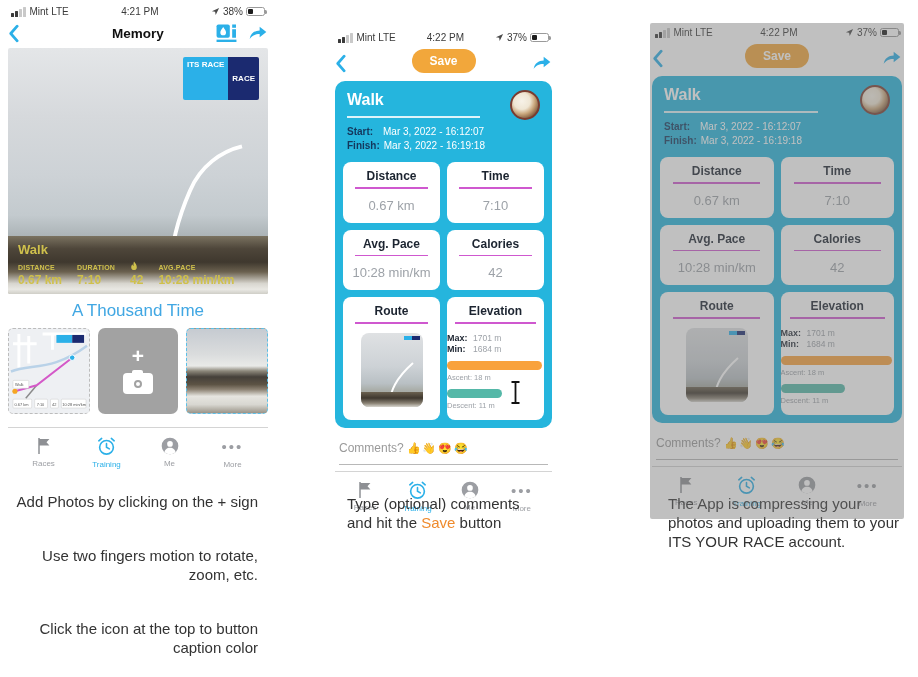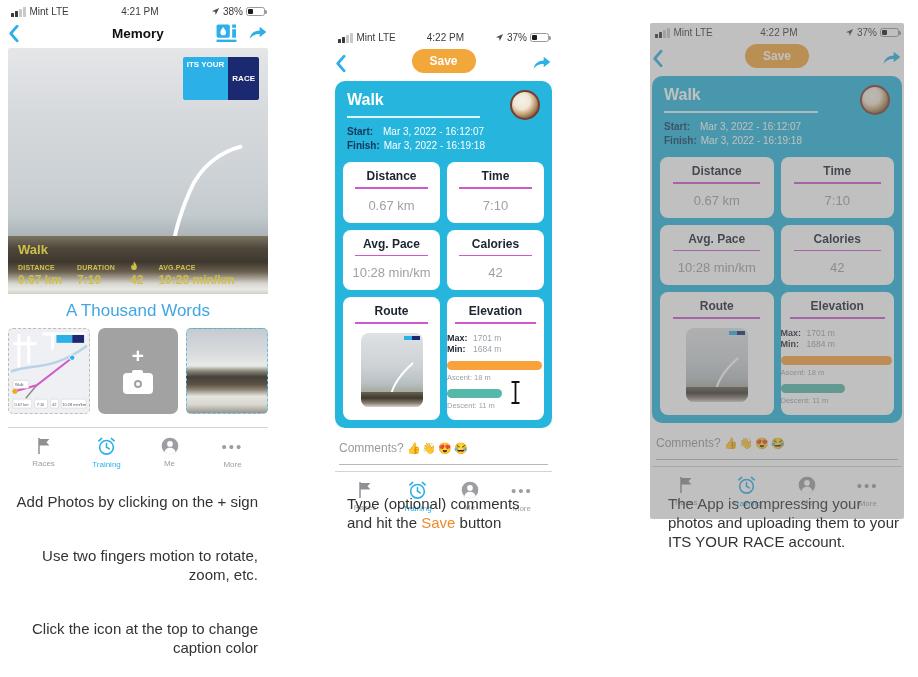--- a/index.html
+++ b/index.html
@@ -185,21 +185,21 @@
           <path d="M14 2 L22 8.2 L14 14.5 V10.6 C8 10.6 4.5 13 2 16.5 C3 9.5 8 6.6 14 6.3 Z" fill="#2bb0e8"></path>
         </svg>
     </div>
   </div>
 
   <div class="photo">
     <svg class="routeline" viewBox="0 0 100 100" preserveAspectRatio="none">
       <path d="M58 97 L62 92 C63 80 65 70 70 58 C74 48 82 42 90 40" fill="none" stroke="#ffffff" stroke-width="1.5"></path>
     </svg>
     <div class="badge">
-      <span class="b1">ITS YOUR</span>
+      <span class="b1">ITS RACE</span>
       <span class="b2">RACE</span>
     </div>
     <div class="land"></div>
     <div class="photo-overlay">
       <div class="po-activity">Walk</div>
       <div class="po-stats">
         <div class="po-stat">
             <div class="po-label">DISTANCE</div>
             <div class="po-value">0.67 km</div>
           </div>
@@ -216,21 +216,21 @@
             <div class="po-value">42</div>
           </div>
         <div class="po-stat">
             <div class="po-label">AVG.PACE</div>
             <div class="po-value">10:28 min/km</div>
           </div>
       </div>
     </div>
   </div>
 
-  <div class="photo-caption">A Thousand Words</div>
+  <div class="photo-caption">A Thousand Time</div>
 
   <div class="thumbs">
     <div class="thumb map">
       <svg viewBox="0 0 81 83">
         <rect width="81" height="83" fill="#eef0f3"></rect>
         <path d="M10 4 V38 M20 6 V34 M4 14 H28 M34 4 H78 M44 4 V20" stroke="#ffffff" stroke-width="3" fill="none"></path>
         <path d="M2 42 C22 34 44 42 79 16" stroke="#b9d2e8" stroke-width="2.5" fill="none"></path>
         <path d="M28 56 L17 69" stroke="#8a8a8a" stroke-width="1.5"></path>
         <path d="M6 62 L28 56 L64 28" stroke="#d459c8" stroke-width="2" fill="none"></path>
         <circle cx="6" cy="62" r="2.6" fill="#f5a623"></circle>
@@ -569,21 +569,21 @@
       <span class="tlabel">More</span>
     </button>
   </div>
 
   <div class="dim-overlay"></div>
 </div>
 
 <div id="cap1" class="caption-col">
   <p>Add Photos by clicking on the + sign</p>
   <p>Use two fingers motion to rotate, zoom, etc.</p>
-  <p>Click the icon at the top to change caption color</p>
+  <p>Click the icon at the top to button caption color</p>
 </div>
 <div id="cap2" class="caption-col">
   <span style="display:block">Type (optional) comments</span>
   <span><span>and hit the </span><span class="save-word">Save</span><span> button</span></span>
 </div>
 <div id="cap3" class="caption-col">
   <span>The App is compressing your photos and uploading them to your ITS YOUR RACE account.</span>
 </div>
 
 </body></html>

